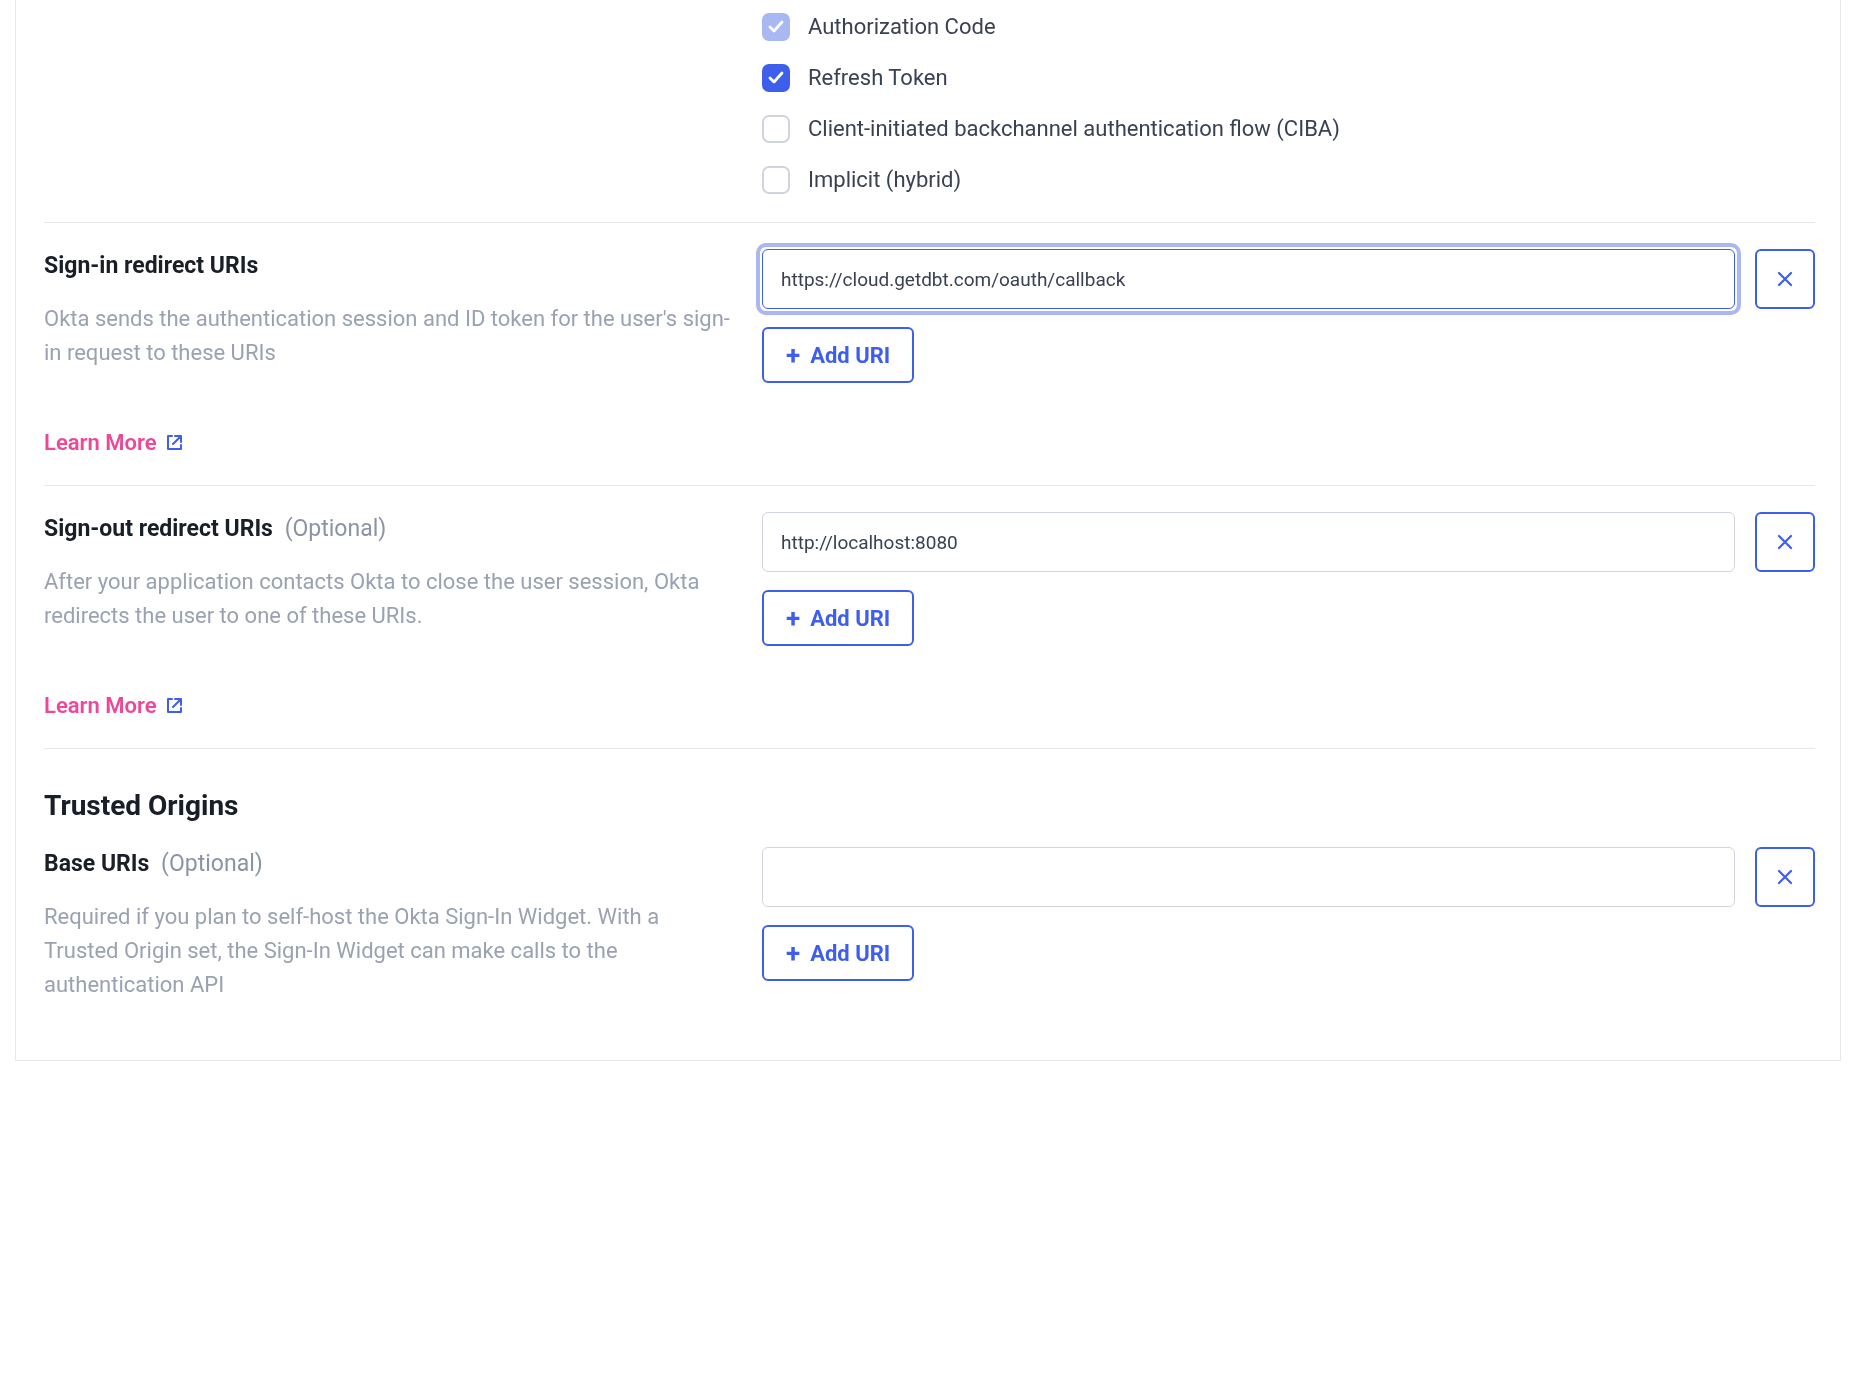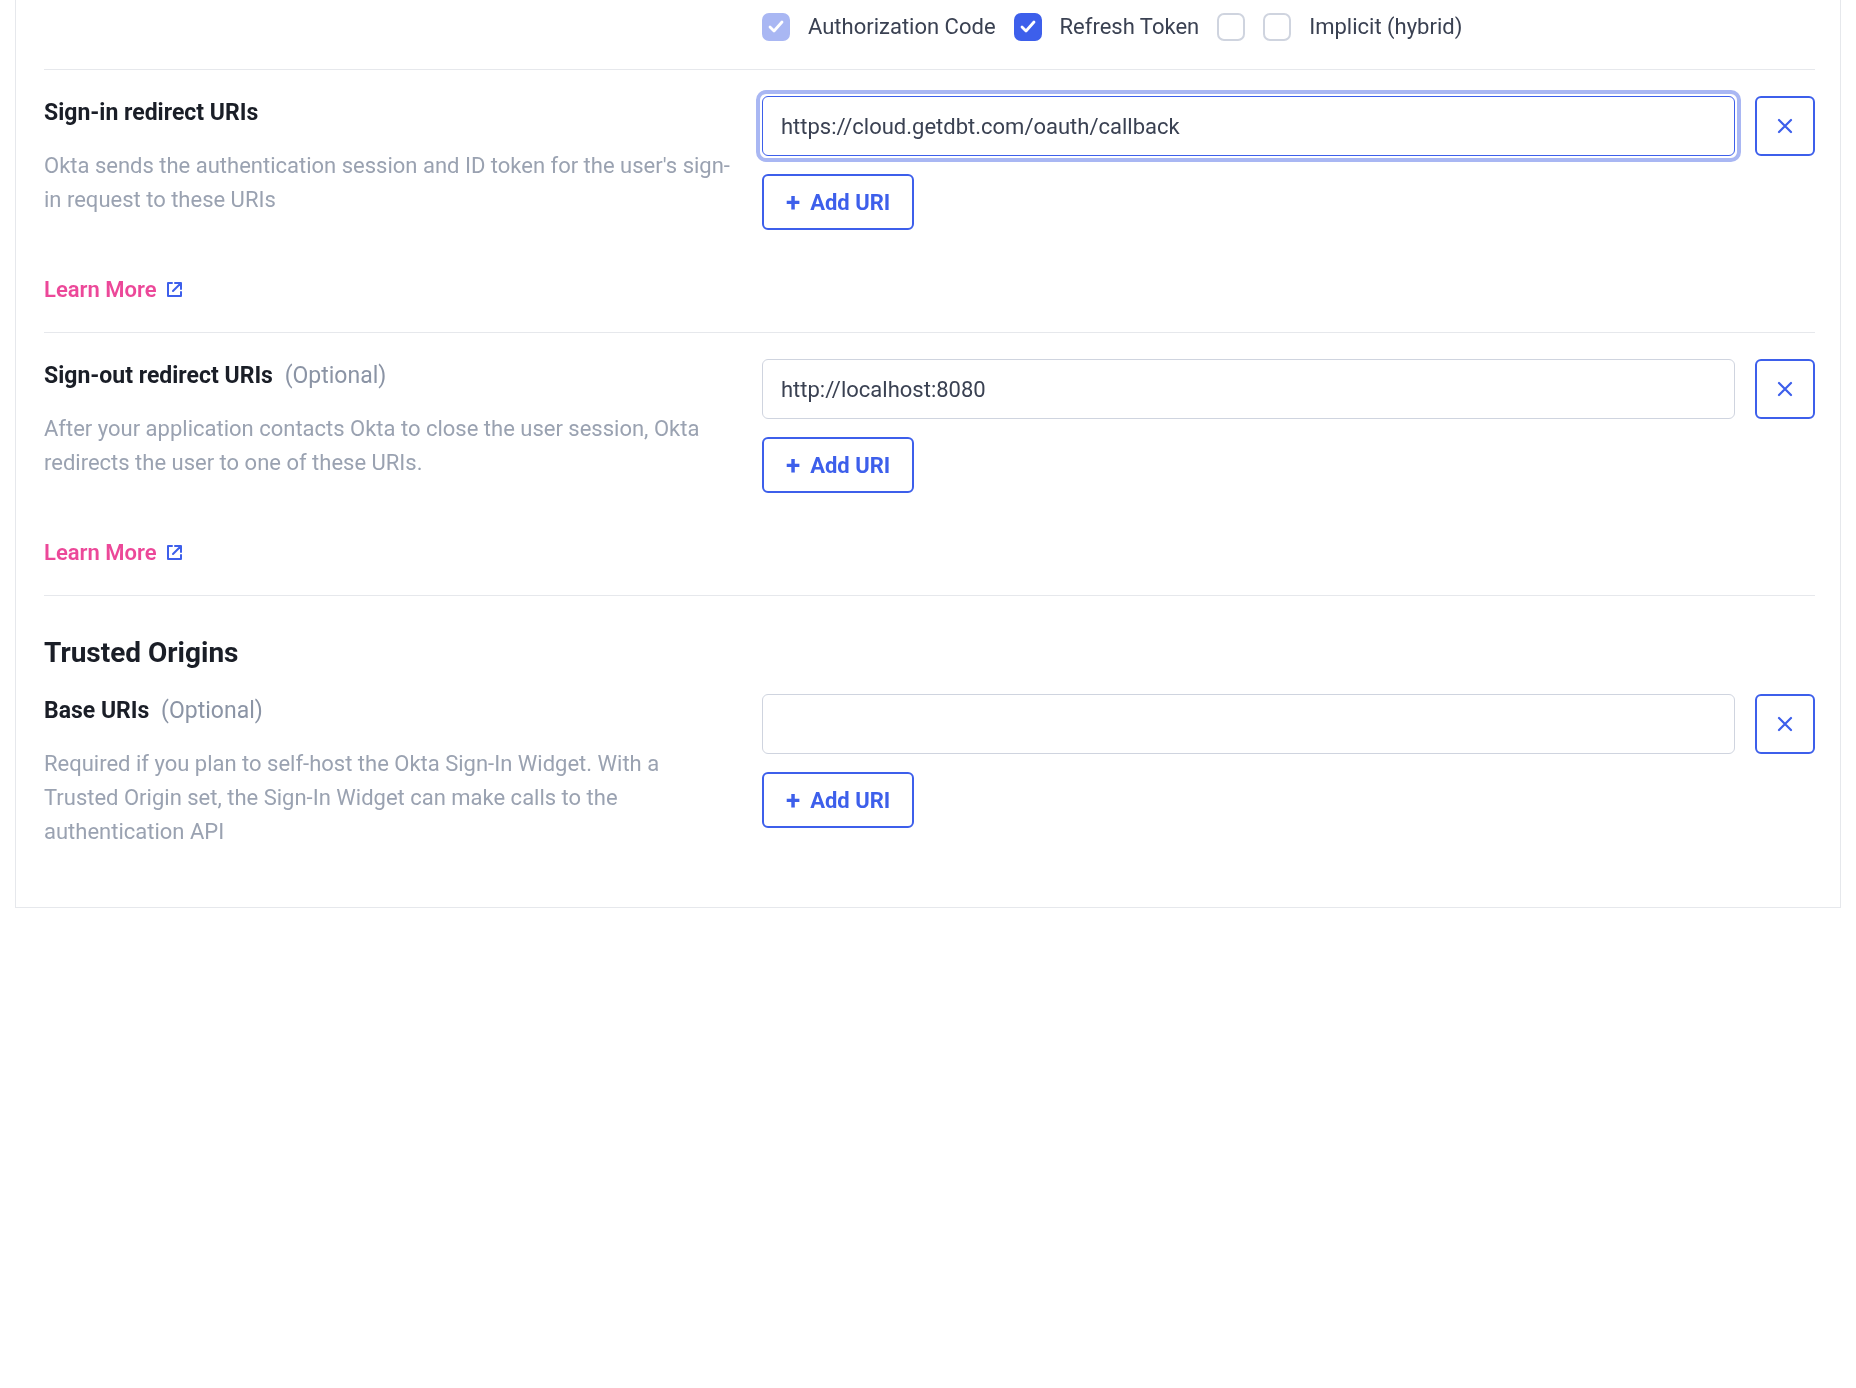--- a/index.html
+++ b/index.html
@@ -62,21 +62,21 @@
     font-size: 22px;
     text-decoration: none;
     margin-top: 34px;
   }
   .ext-icon {
     display: inline-block;
     width: 17px; height: 17px;
   }
   .ext-icon svg { display:block; }
   
-  .chk-list { display: flex; flex-direction: row; gap: 18px; }
+  .chk-list { display: flex; flex-direction: column; gap: 18px; }
   .chk-item {
     display: flex;
     align-items: center;
     gap: 18px;
     font-size: 22px;
     color: #3a4152;
   }
   .ckbx {
     width: 28px; height: 28px;
     border-radius: 7px;
@@ -105,21 +105,21 @@
     gap: 20px;
     margin-bottom: 18px;
   }
   .uri-input-wrap { flex:1; position:relative; }
   .uri-input {
     width: 100%;
     height: 60px;
     border: 1px solid #cfd4df;
     border-radius: 6px;
     padding: 0 18px;
-    font-size: 22px;
+    font-size: 19px;
     color: #3a4152;
     outline: none;
     font-family: inherit;
   }
   .uri-input.focused {
     border-color: #3d5feb;
   }
   .focus-ring {
     position:absolute;
     inset:-6px;
@@ -196,20 +196,21 @@
           <label class="chk-item">
             <span class="ckbx checked">
               <svg width="16" height="16" viewBox="0 0 16 16">
                   <path d="M2 8 L6 12 L14 3" stroke="#fff" stroke-width="2.8" fill="none" stroke-linecap="round" stroke-linejoin="round"></path>
                 </svg>
             </span>
             <span>Refresh Token</span>
           </label>
           <label class="chk-item">
             <span class="ckbx empty"></span>
+            <span>Client-initiated backchannel authentication flow (CIBA)</span>
           </label>
           <label class="chk-item">
             <span class="ckbx empty"></span>
             <span>Implicit (hybrid)</span>
           </label>
         </div>
       </div>
     </div>
 
     <div class="row">

